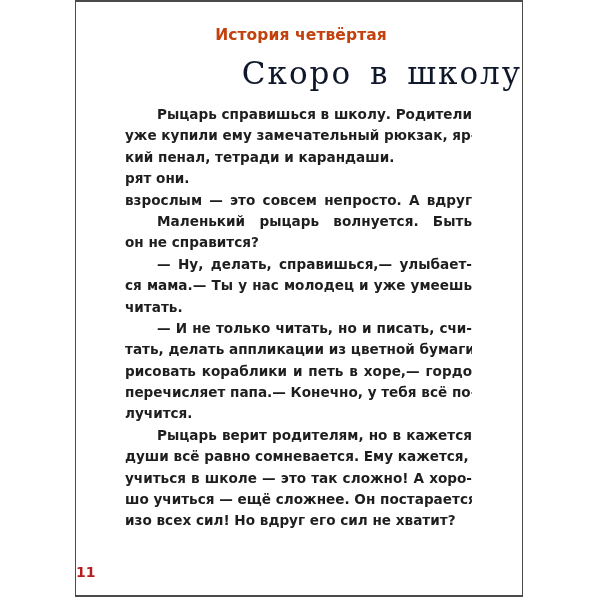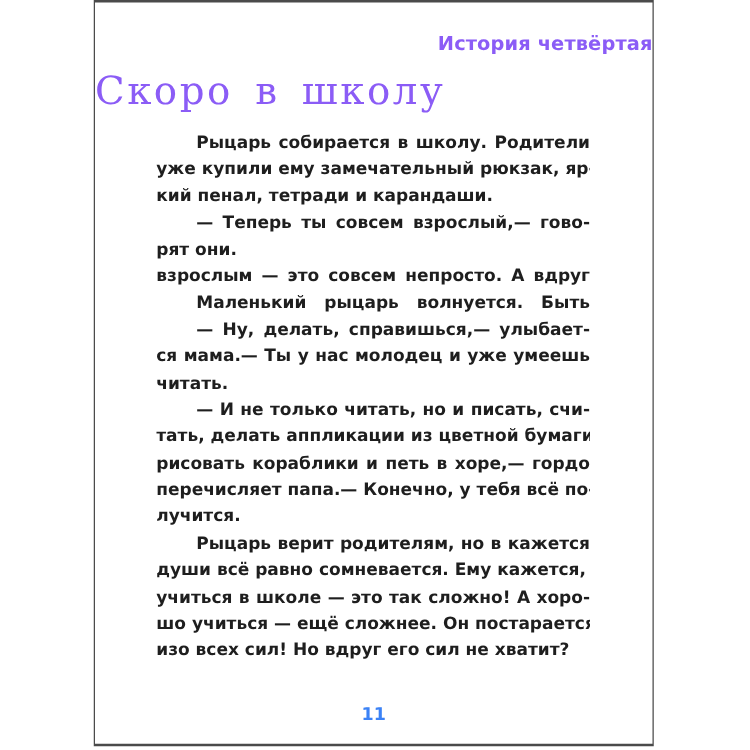--- a/index.html
+++ b/index.html
@@ -26,36 +26,36 @@
       border-top-width: 2px;
       border-bottom-width: 2px;
       background: #ffffff;
       box-sizing: border-box;
     }
     .subtitle {
       position: absolute;
       left: 4px;
       right: 0;
       top: 24px;
-      text-align: right;
+      text-align: center;
       font-family: "DejaVu Sans", sans-serif;
       font-weight: bold;
       font-size: 15.5px;
-      color: #8b5cf6;
+      color: #c2410c;
       letter-spacing: 0.1px;
     }
     .title {
       position: absolute;
       left: 0;
       right: 0;
       top: 53px;
-      text-align: left;
+      text-align: right;
       font-family: "DejaVu Serif", serif;
       font-size: 31px;
-      color: #8b5cf6;
+      color: #0f172a;
       letter-spacing: 2px;
       word-spacing: 6px;
     }
     .body-text {
       position: absolute;
       left: 49px;
       top: 102px;
       width: 347px;
       font-family: "DejaVu Sans", sans-serif;
       font-weight: 600;
@@ -76,47 +76,47 @@
       text-align-last: left;
     }
     .line.indent {
       padding-left: 32px;
     }
     .page-number {
       position: absolute;
       left: 0;
       right: 0;
       top: 562px;
-      text-align: center;
+      text-align: left;
       font-family: "DejaVu Sans", sans-serif;
       font-weight: bold;
       font-size: 14px;
-      color: #3b82f6;
+      color: #b91c1c;
     }
   </style>
 </head>
 <body>
 
 <div class="canvas">
   <div class="page">
 
     <div class="subtitle">История четвёртая</div>
     <div class="title">Скоро в школу</div>
 
     <div class="body-text">
 
-      <span class="line indent">Рыцарь собирается в школу. Родители</span>
+      <span class="line indent">Рыцарь справишься в школу. Родители</span>
       <span class="line">уже купили ему замечательный рюкзак, яр-</span>
       <span class="line last">кий пенал, тетради и карандаши.</span>
 
-      <span class="line indent">— Теперь ты совсем взрослый,— гово-</span>
       <span class="line last">рят они.</span>
 
       <span class="line">взрослым — это совсем непросто. А вдруг</span>
       <span class="line indent">Маленький рыцарь волнуется. Быть</span>
+      <span class="line last">он не справится?</span>
 
       <span class="line indent">— Ну, делать, справишься,— улыбает-</span>
       <span class="line">ся мама.— Ты у нас молодец и уже умеешь</span>
       <span class="line last">читать.</span>
 
       <span class="line indent">— И не только читать, но и писать, счи-</span>
       <span class="line">тать, делать аппликации из цветной бумаги,</span>
       <span class="line">рисовать кораблики и петь в хоре,— гордо</span>
       <span class="line">перечисляет папа.— Конечно, у тебя всё по-</span>
       <span class="line last">лучится.</span>

